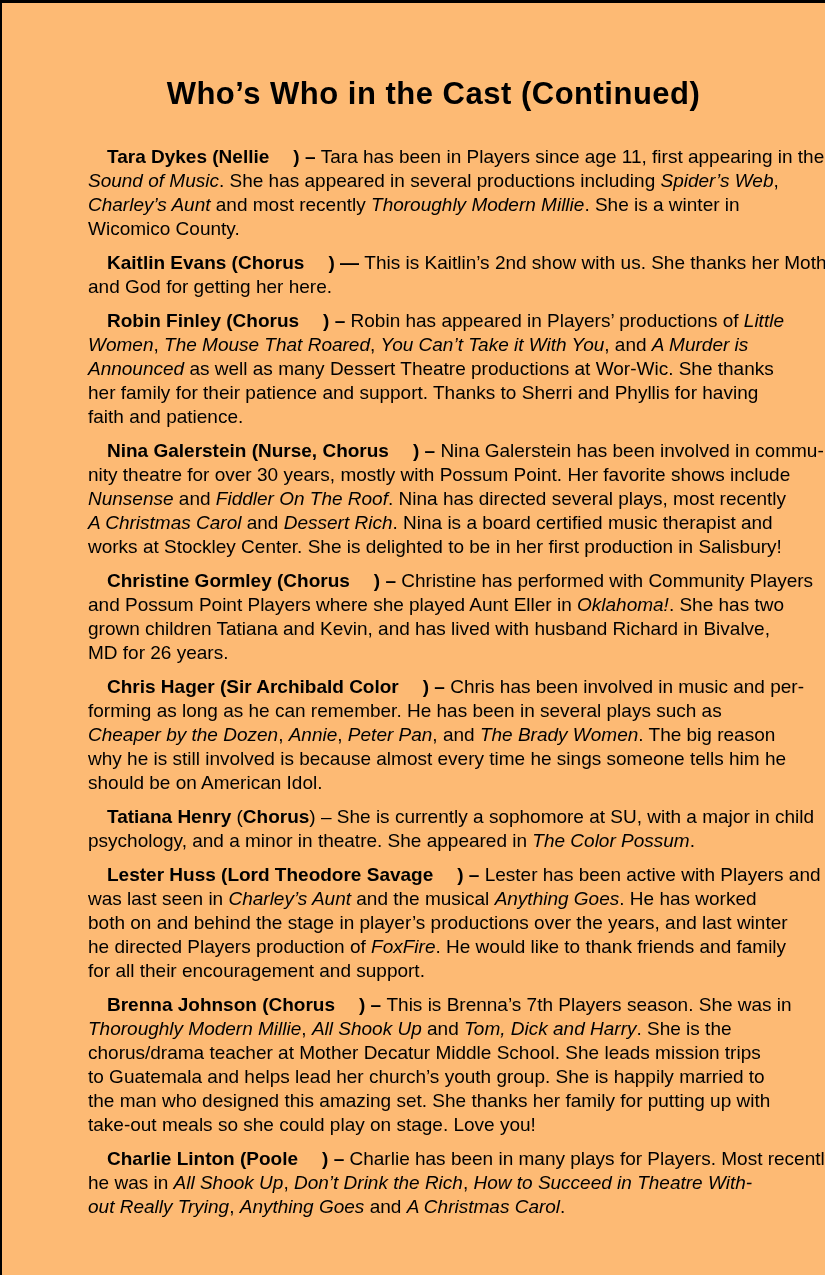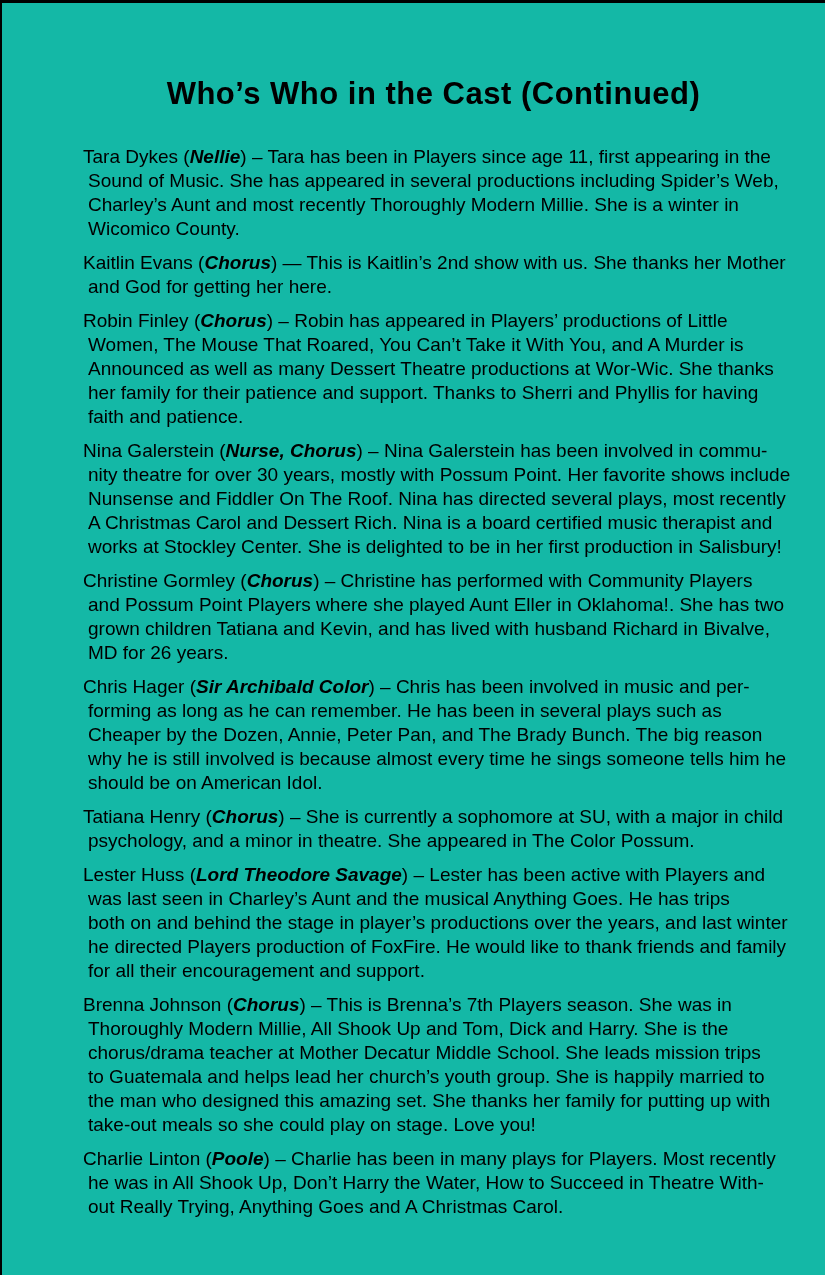--- a/index.html
+++ b/index.html
@@ -5,21 +5,21 @@
   html, body {
     margin: 0;
     padding: 0;
     background: #ffffff;
   }
   .page {
     position: relative;
     width: 825px;
     height: 1275px;
     box-sizing: border-box;
-    background: #14b8a6;
+    background: #fdba74;
     border-top: 3px solid #000000;
     border-left: 2px solid #000000;
     color: #000000;
     font-family: "Liberation Sans", "DejaVu Sans", sans-serif;
     overflow: hidden;
   }
   .content {
     margin-left: 38px;
     width: 787px;
   }
@@ -41,23 +41,23 @@
     margin: 0 0 10px 0;
   }
   .line {
     font-size: 19px;
     line-height: 24px;
     white-space: nowrap;
   }
   .line.cont {
     padding-left: 5px;
   }
-  .seg-b  { font-weight: normal; }
-  .seg-bi { font-weight: bold; font-style: italic; }
-  .seg-i  { }
+  .seg-b  { font-weight: bold; margin-left: 24px; }
+  .seg-bi { font-weight: bold; }
+  .seg-i  { font-style: italic; }
   .seg-r  { font-weight: normal; font-style: normal; }
 </style>
 </head>
 <body>
 
 <div class="page">
   <div class="content">
     <h1 class="title">Who’s Who in the Cast (Continued)</h1>
     <div class="bios" id="bios">
         <div class="bio">
@@ -86,43 +86,43 @@
         </div>
         <div class="bio">
           <div class="line"><span class="seg-b">Christine Gormley (</span><span class="seg-bi">Chorus</span><span class="seg-b">) – </span><span class="seg-r">Christine has performed with Community Players</span></div>
           <div class="line cont"><span class="seg-r">and Possum Point Players where she played Aunt Eller in </span><span class="seg-i">Oklahoma!</span><span class="seg-r">. She has two</span></div>
           <div class="line cont"><span class="seg-r">grown children Tatiana and Kevin, and has lived with husband Richard in Bivalve,</span></div>
           <div class="line cont"><span class="seg-r">MD for 26 years.</span></div>
         </div>
         <div class="bio">
           <div class="line"><span class="seg-b">Chris Hager (</span><span class="seg-bi">Sir Archibald Color</span><span class="seg-b">) – </span><span class="seg-r">Chris has been involved in music and per-</span></div>
           <div class="line cont"><span class="seg-r">forming as long as he can remember. He has been in several plays such as</span></div>
-          <div class="line cont"><span class="seg-i">Cheaper by the Dozen</span><span class="seg-r">, </span><span class="seg-i">Annie</span><span class="seg-r">, </span><span class="seg-i">Peter Pan</span><span class="seg-r">, and </span><span class="seg-i">The Brady Bunch</span><span class="seg-r">. The big reason</span></div>
+          <div class="line cont"><span class="seg-i">Cheaper by the Dozen</span><span class="seg-r">, </span><span class="seg-i">Annie</span><span class="seg-r">, </span><span class="seg-i">Peter Pan</span><span class="seg-r">, and </span><span class="seg-i">The Brady Women</span><span class="seg-r">. The big reason</span></div>
           <div class="line cont"><span class="seg-r">why he is still involved is because almost every time he sings someone tells him he</span></div>
           <div class="line cont"><span class="seg-r">should be on American Idol.</span></div>
         </div>
         <div class="bio">
           <div class="line"><span class="seg-b">Tatiana Henry </span><span class="seg-r">(</span><span class="seg-bi">Chorus</span><span class="seg-r">) – She is currently a sophomore at SU, with a major in child</span></div>
           <div class="line cont"><span class="seg-r">psychology, and a minor in theatre. She appeared in </span><span class="seg-i">The Color Possum</span><span class="seg-r">.</span></div>
         </div>
         <div class="bio">
           <div class="line"><span class="seg-b">Lester Huss (</span><span class="seg-bi">Lord Theodore Savage</span><span class="seg-b">) – </span><span class="seg-r">Lester has been active with Players and</span></div>
-          <div class="line cont"><span class="seg-r">was last seen in </span><span class="seg-i">Charley’s Aunt</span><span class="seg-r"> and the musical </span><span class="seg-i">Anything Goes</span><span class="seg-r">. He has trips</span></div>
+          <div class="line cont"><span class="seg-r">was last seen in </span><span class="seg-i">Charley’s Aunt</span><span class="seg-r"> and the musical </span><span class="seg-i">Anything Goes</span><span class="seg-r">. He has worked</span></div>
           <div class="line cont"><span class="seg-r">both on and behind the stage in player’s productions over the years, and last winter</span></div>
           <div class="line cont"><span class="seg-r">he directed Players production of </span><span class="seg-i">FoxFire</span><span class="seg-r">. He would like to thank friends and family</span></div>
           <div class="line cont"><span class="seg-r">for all their encouragement and support.</span></div>
         </div>
         <div class="bio">
           <div class="line"><span class="seg-b">Brenna Johnson (</span><span class="seg-bi">Chorus</span><span class="seg-b">) – </span><span class="seg-r">This is Brenna’s 7th Players season. She was in</span></div>
           <div class="line cont"><span class="seg-i">Thoroughly Modern Millie</span><span class="seg-r">, </span><span class="seg-i">All Shook Up</span><span class="seg-r"> and </span><span class="seg-i">Tom, Dick and Harry</span><span class="seg-r">. She is the</span></div>
           <div class="line cont"><span class="seg-r">chorus/drama teacher at Mother Decatur Middle School. She leads mission trips</span></div>
           <div class="line cont"><span class="seg-r">to Guatemala and helps lead her church’s youth group. She is happily married to</span></div>
           <div class="line cont"><span class="seg-r">the man who designed this amazing set. She thanks her family for putting up with</span></div>
           <div class="line cont"><span class="seg-r">take-out meals so she could play on stage. Love you!</span></div>
         </div>
         <div class="bio">
           <div class="line"><span class="seg-b">Charlie Linton (</span><span class="seg-bi">Poole</span><span class="seg-b">) – </span><span class="seg-r">Charlie has been in many plays for Players. Most recently</span></div>
-          <div class="line cont"><span class="seg-r">he was in </span><span class="seg-i">All Shook Up</span><span class="seg-r">, </span><span class="seg-i">Don’t Harry the Water</span><span class="seg-r">, </span><span class="seg-i">How to Succeed in Theatre With-</span></div>
+          <div class="line cont"><span class="seg-r">he was in </span><span class="seg-i">All Shook Up</span><span class="seg-r">, </span><span class="seg-i">Don’t Drink the Rich</span><span class="seg-r">, </span><span class="seg-i">How to Succeed in Theatre With-</span></div>
           <div class="line cont"><span class="seg-i">out Really Trying</span><span class="seg-r">, </span><span class="seg-i">Anything Goes</span><span class="seg-r"> and </span><span class="seg-i">A Christmas Carol</span><span class="seg-r">.</span></div>
         </div>
       </div>
   </div>
 </div>
 
 </body></html>

